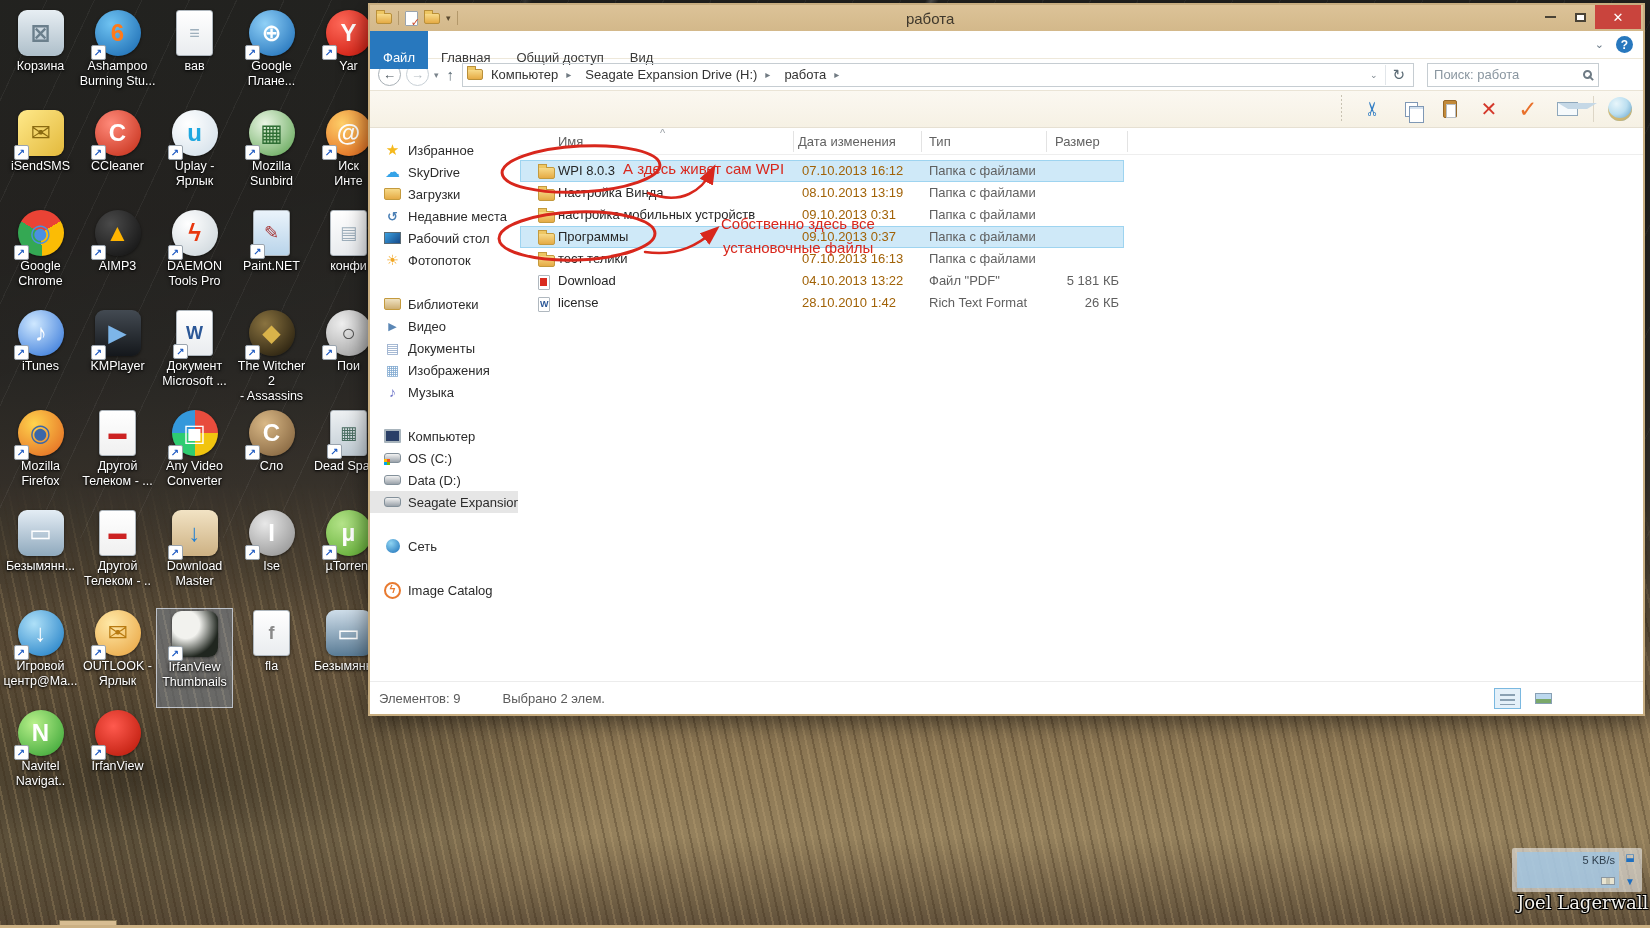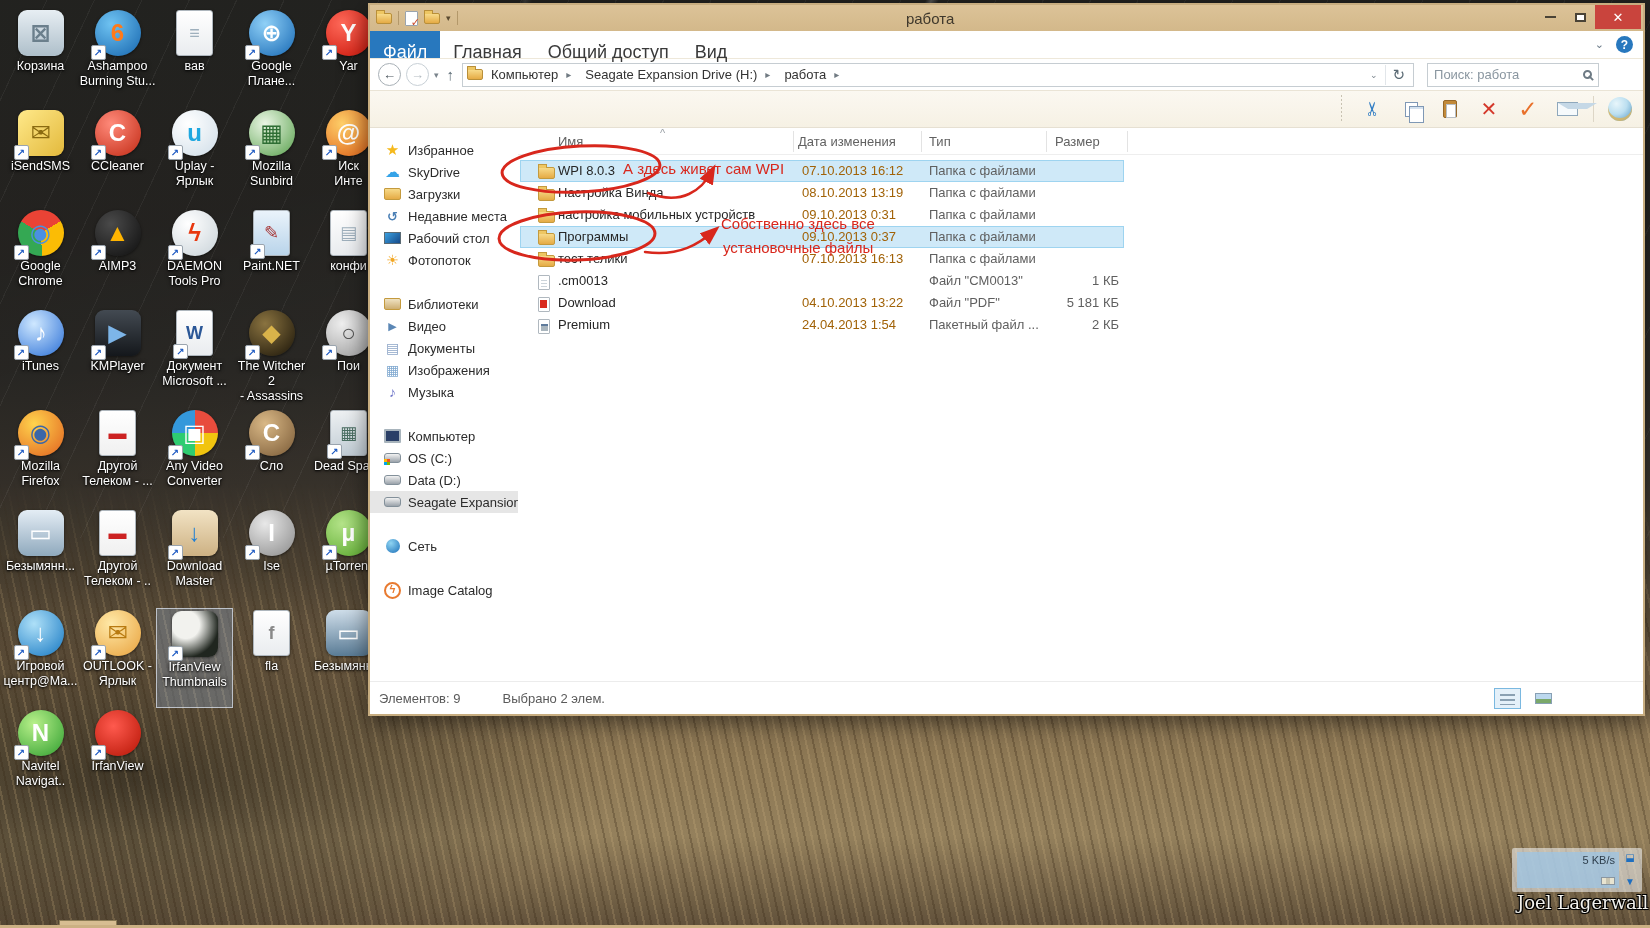--- a/index.html
+++ b/index.html
@@ -51,21 +51,21 @@
   .qat-chev{font-size:9px;color:#5a4a30}
   .wtitle{position:absolute;left:44%;transform:translateX(-50%);font-size:15px;color:#3f382c}
   .win-controls{position:absolute;right:2px;top:0;height:24px;display:flex}
   .wbtn{width:30px;height:24px;display:flex;align-items:center;justify-content:center;cursor:default}
   .glyph-min{width:11px;height:2px;background:#4a4336}
   .glyph-max{width:11px;height:9px;border:2px solid #4a4336;background:#fff}
   .wbtn.close{width:46px;background:#c9443d}
   .wbtn.close::before{content:"✕";color:#fff;font-size:13px;font-weight:bold}
 
   .ribbonrow{height:28px;background:#fff;display:flex;align-items:stretch;position:relative;border-bottom:1px solid #eee8da}
-  .rtab{padding:11px 13px;font-size:18px;color:#3a3a3a;cursor:default}
+  .rtab{padding:19px 13px;font-size:13px;color:#3a3a3a;cursor:default}
   .rtab.active{background:#2878be;color:#fff}
   .ribbon-right{position:absolute;right:10px;top:5px;display:flex;gap:12px;align-items:center}
   .rib-chev{color:#6a7a88;font-size:11px}
   .rib-help{width:17px;height:17px;border-radius:50%;background:#2878be;color:#fff;font-weight:bold;font-size:12px;display:flex;align-items:center;justify-content:center}
 
   .addrrow{height:32px;display:flex;align-items:center;padding:0 8px;gap:5px;background:#fff;border-bottom:1px solid #eae4d6}
   .navbtn{width:23px;height:23px;border:1px solid #a8b0b6;border-radius:50%;display:flex;align-items:center;justify-content:center;color:#47525a;font-size:13px;background:#fff}
   .navbtn.fwd{color:#b4bcc2;border-color:#c8d0d6}
   .addr-chev{color:#7a848c;font-size:9px}
   .upbtn{color:#5a6a74;font-size:15px;padding:0 3px}
@@ -650,39 +650,32 @@
               <span class="fcell fsize"></span>
             </div>
           <div class="frow">
               <span class="fico" data-icon="folder"></span>
               <span class="fcell fname">тест телики</span>
               <span class="fcell fdate">07.10.2013 16:13</span>
               <span class="fcell ftype">Папка с файлами</span>
               <span class="fcell fsize"></span>
             </div>
           <div class="frow">
-              <span class="fico" data-icon="page"></span>
-              <span class="fcell fname">.cm0013</span>
-              <span class="fcell fdate"></span>
-              <span class="fcell ftype">Файл "CM0013"</span>
-              <span class="fcell fsize">1 КБ</span>
-            </div>
-          <div class="frow">
               <span class="fico" data-icon="pdf"></span>
               <span class="fcell fname">Download</span>
               <span class="fcell fdate">04.10.2013 13:22</span>
               <span class="fcell ftype">Файл "PDF"</span>
               <span class="fcell fsize">5 181 КБ</span>
             </div>
           <div class="frow">
-              <span class="fico" data-icon="batch"></span>
-              <span class="fcell fname">Premium</span>
-              <span class="fcell fdate">24.04.2013 1:54</span>
-              <span class="fcell ftype">Пакетный файл ...</span>
-              <span class="fcell fsize">2 КБ</span>
+              <span class="fico" data-icon="word"></span>
+              <span class="fcell fname">license</span>
+              <span class="fcell fdate">28.10.2010 1:42</span>
+              <span class="fcell ftype">Rich Text Format</span>
+              <span class="fcell fsize">26 КБ</span>
             </div>
         </div>
       </div>
     </div>
 
     <div class="statusbar">
       <span class="st1">Элементов: 9</span>
       <span class="st2">Выбрано 2 элем.</span>
       <span class="viewbtns">
         <span class="vbtn details active"></span>

